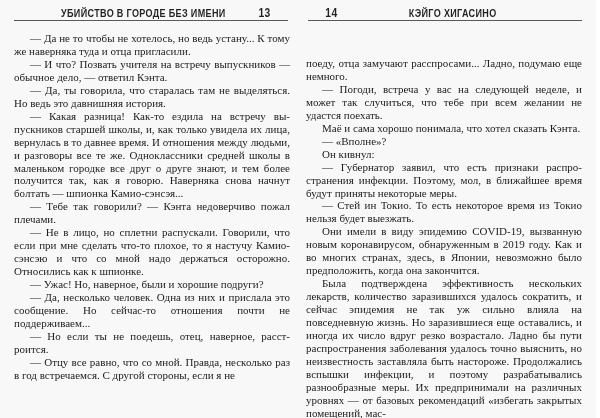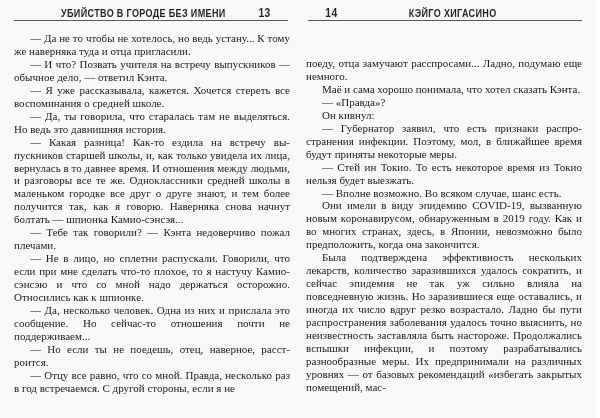--- a/index.html
+++ b/index.html
@@ -92,43 +92,43 @@
 
   <div class="page page-left">
     <div class="runhead">
       <span class="title">УБИЙСТВО В ГОРОДЕ БЕЗ ИМЕНИ</span>
       <span class="folio">13</span>
     </div>
     <hr class="rule">
     <div class="body-text">
         <p>— Да не то чтобы не хотелось, но ведь устану... К тому же наверняка туда и отца пригласили.</p>
         <p>— И что? Позвать учителя на встречу выпускни­ков — обычное дело, — ответил Кэнта.</p>
-        <p>— Я уже рассказывала, кажется. Хочется стереть все воспоминания о средней школе.</p>
         <p>— Да, ты говорила, что старалась там не выде­ляться. Но ведь это давнишняя история.</p>
         <p>— Какая разница! Как-то ездила на встречу вы­пускников старшей школы, и, как только увидела их лица, вернулась в то давнее время. И отношения ме­жду людьми, и разговоры все те же. Одноклассники средней школы в маленьком городке все друг о дру­ге знают, и тем более получится так, как я говорю. Наверняка снова начнут болтать — шпионка Камио-сэнсэя...</p>
         <p>— Тебе так говорили? — Кэнта недоверчиво по­жал плечами.</p>
         <p>— Не в лицо, но сплетни распускали. Говорили, что если при мне сделать что-то плохое, то я настучу Камио-сэнсэю и что со мной надо держаться осто­рожно. Относились как к шпионке.</p>
+        <p>— Ужас! Но, наверное, были и хорошие подруги?</p>
         <p>— Да, несколько человек. Одна из них и присла­ла это сообщение. Но сейчас-то отношения почти не поддерживаем...</p>
         <p>— Но если ты не поедешь, отец, наверное, расст­роится.</p>
         <p>— Отцу все равно, что со мной. Правда, несколь­ко раз в год встречаемся. С другой стороны, если я не</p>
       </div>
   </div>
 
   <div class="page page-right">
     <div class="runhead">
       <span class="folio">14</span>
       <span class="title">КЭЙГО ХИГАСИНО</span>
     </div>
     <hr class="rule">
     <div class="body-text">
         <p class="cont">поеду, отца замучают расспросами... Ладно, подумаю еще немного.</p>
+        <p>— Погоди, встреча у вас на следующей неделе, и может так случиться, что тебе при всем желании не удастся поехать.</p>
         <p>Маё и сама хорошо понимала, что хотел сказать Кэнта.</p>
-        <p>— «Правда»?</p>
+        <p>— «Вполне»?</p>
         <p>Он кивнул:</p>
         <p>— Губернатор заявил, что есть признаки распро­странения инфекции. Поэтому, мол, в ближайшее время будут приняты некоторые меры.</p>
         <p>— Стей ин Токио. То есть некоторое время из То­кио нельзя будет выезжать.</p>
-        <p>— Вполне возможно. Во всяком случае, шанс есть.</p>
         <p>Они имели в виду эпидемию COVID-19, вызван­ную новым коронавирусом, обнаруженным в 2019 году. Как и во многих странах, здесь, в Японии, не­возможно было предположить, когда она закончится.</p>
         <p>Была подтверждена эффективность нескольких лекарств, количество заразившихся удалось сокра­тить, и сейчас эпидемия не так уж сильно влияла на повседневную жизнь. Но заразившиеся еще остава­лись, и иногда их число вдруг резко возрастало. Лад­но бы пути распространения заболевания удалось точно выяснить, но неизвестность заставляла быть настороже. Продолжались вспышки инфекции, и по­этому разрабатывались разнообразные меры. Их предпринимали на различных уровнях — от базовых рекомендаций «избегать закрытых помещений, мас-</p>
       </div>
   </div>
 
 </div>
 
 </body></html>

